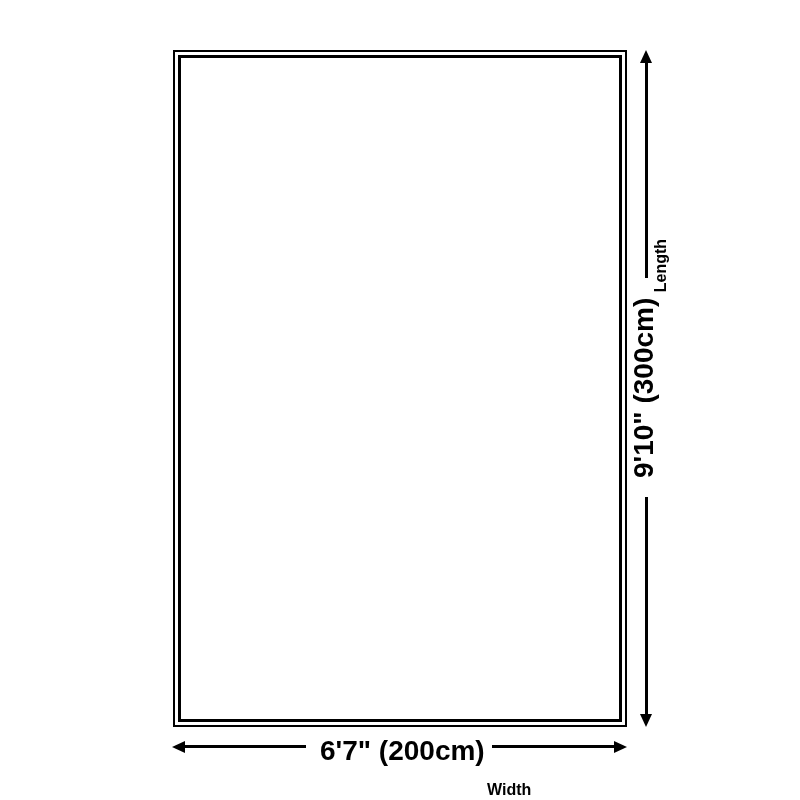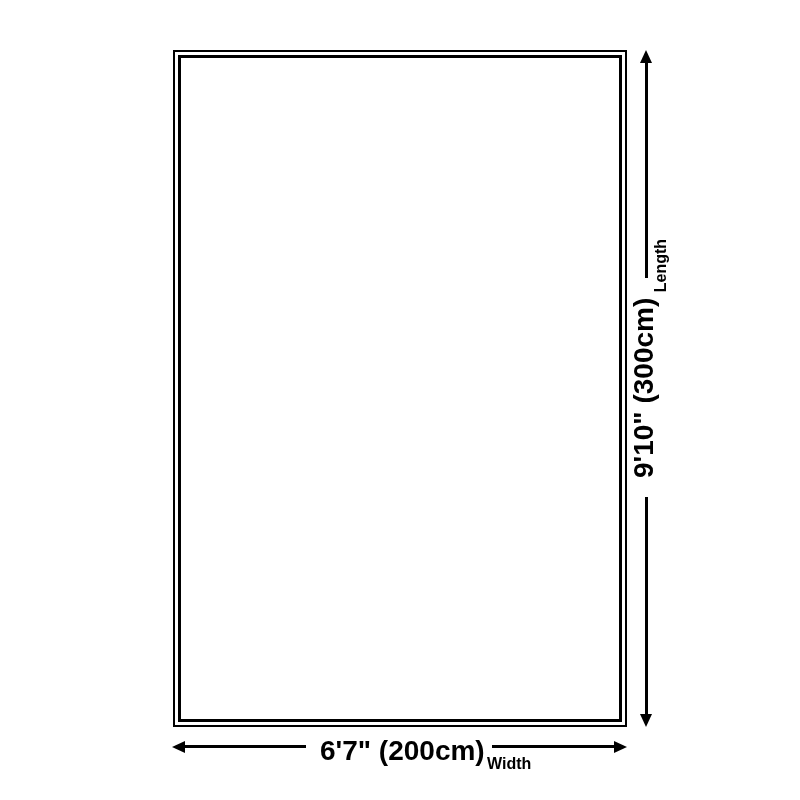--- a/index.html
+++ b/index.html
@@ -96,21 +96,21 @@
     white-space: nowrap;
     text-align: center;
   }
   .width-value {
     left: 320px;
     top: 737px;
     width: 160px;
   }
   .width-label {
     left: 487px;
-    top: 755px;
+    top: 781px;
   }
   .length-value {
     left: 554px;
     top: 374px;
     width: 180px;
     height: 28px;
     transform: rotate(-90deg);
     transform-origin: center center;
   }
   .length-label {

